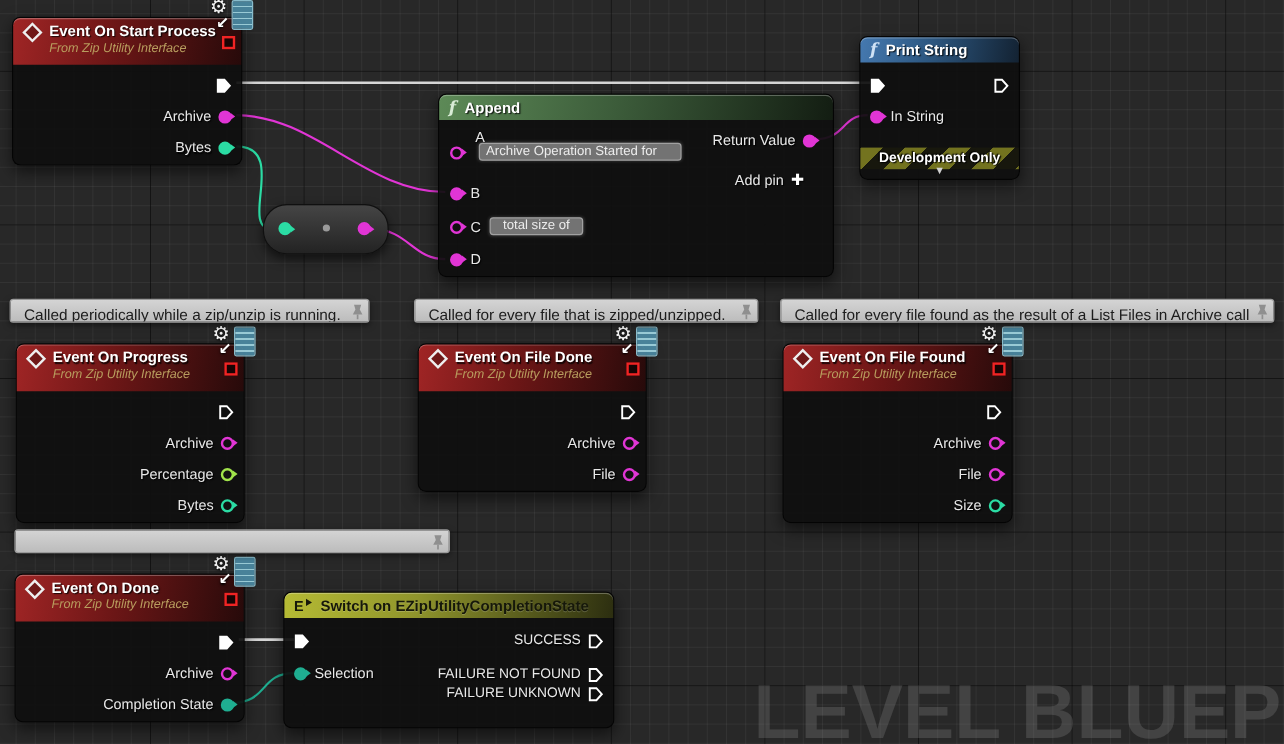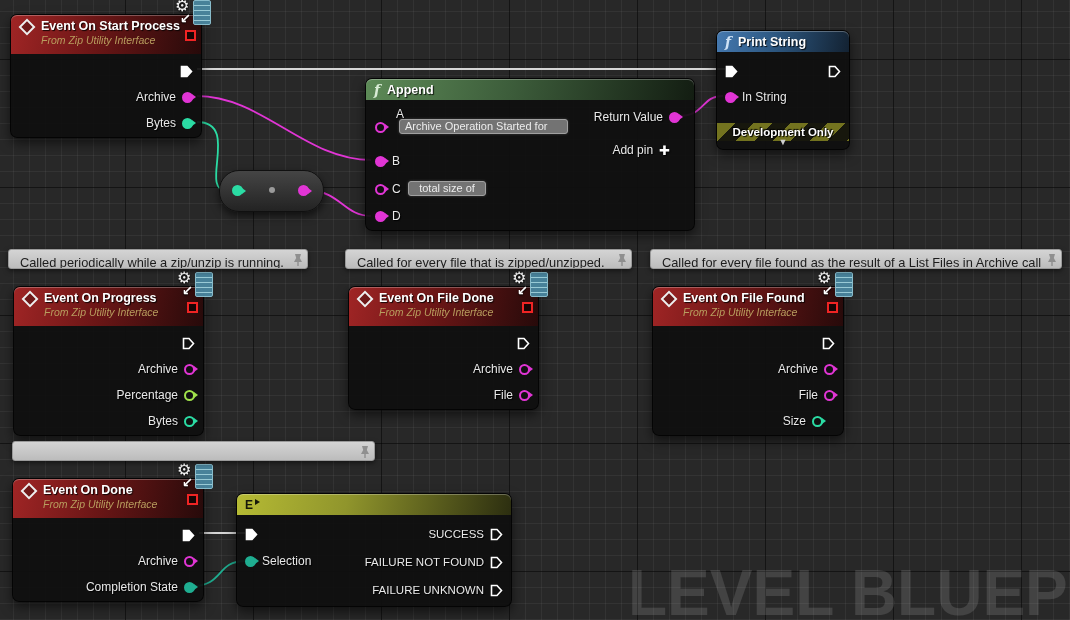--- a/index.html
+++ b/index.html
@@ -321,21 +321,21 @@
       </svg>
   </div>
   <div class="row out" style="right:8px;top:74px;">
     <span>Archive</span>
     <span class="pin c-str"></span>
   </div>
   <div class="row out" style="right:8px;top:100px;">
     <span>File</span>
     <span class="pin c-str"></span>
   </div>
-  <div class="row out" style="right:20px;top:126px;">
+  <div class="row out" style="right:8px;top:126px;">
     <span>Size</span>
     <span class="pin c-int"></span>
   </div>
 </div>
 
 <div class="node" style="left:12px;top:478px;width:190px;height:122px;">
   <div class="hdr ehdr">
     <span class="diamond"></span>
     <span class="t">Event On Done</span>
     <span class="sub">From Zip Utility Interface</span>
@@ -357,20 +357,21 @@
   </div>
   <div class="row out" style="right:8px;top:100px;">
     <span>Completion State</span>
     <span class="pin c-enum filled"></span>
   </div>
 </div>
 
 <div class="node" style="left:236px;top:493px;width:274px;height:112px;">
   <div class="hdr fhdr hdr-olive">
     <span class="sglyph">E</span>
+    <span class="t t-dark">Switch on EZipUtilityCompletionState</span>
   </div>
   <div class="row" style="left:8px;top:32px;">
     <svg class="execpin filled" viewBox="0 0 13 13">
         <path d="M1.5 1.5 h5.5 l4.5 5 -4.5 5 h-5.5 z"></path>
       </svg>
   </div>
   <div class="row" style="left:8px;top:59px;">
     <span class="pin c-enum filled"></span>
     <span>Selection</span>
   </div>
@@ -379,19 +380,19 @@
     <svg class="execpin" viewBox="0 0 13 13">
         <path d="M1.5 1.5 h5.5 l4.5 5 -4.5 5 h-5.5 z"></path>
       </svg>
   </div>
   <div class="row out" style="right:8px;top:60px;">
     <span class="caselbl">FAILURE NOT FOUND</span>
     <svg class="execpin" viewBox="0 0 13 13">
         <path d="M1.5 1.5 h5.5 l4.5 5 -4.5 5 h-5.5 z"></path>
       </svg>
   </div>
-  <div class="row out" style="right:8px;top:88px;">
+  <div class="row out" style="right:8px;top:76px;">
     <span class="caselbl">FAILURE UNKNOWN</span>
     <svg class="execpin" viewBox="0 0 13 13">
         <path d="M1.5 1.5 h5.5 l4.5 5 -4.5 5 h-5.5 z"></path>
       </svg>
   </div>
 </div>
 
 </body></html>

